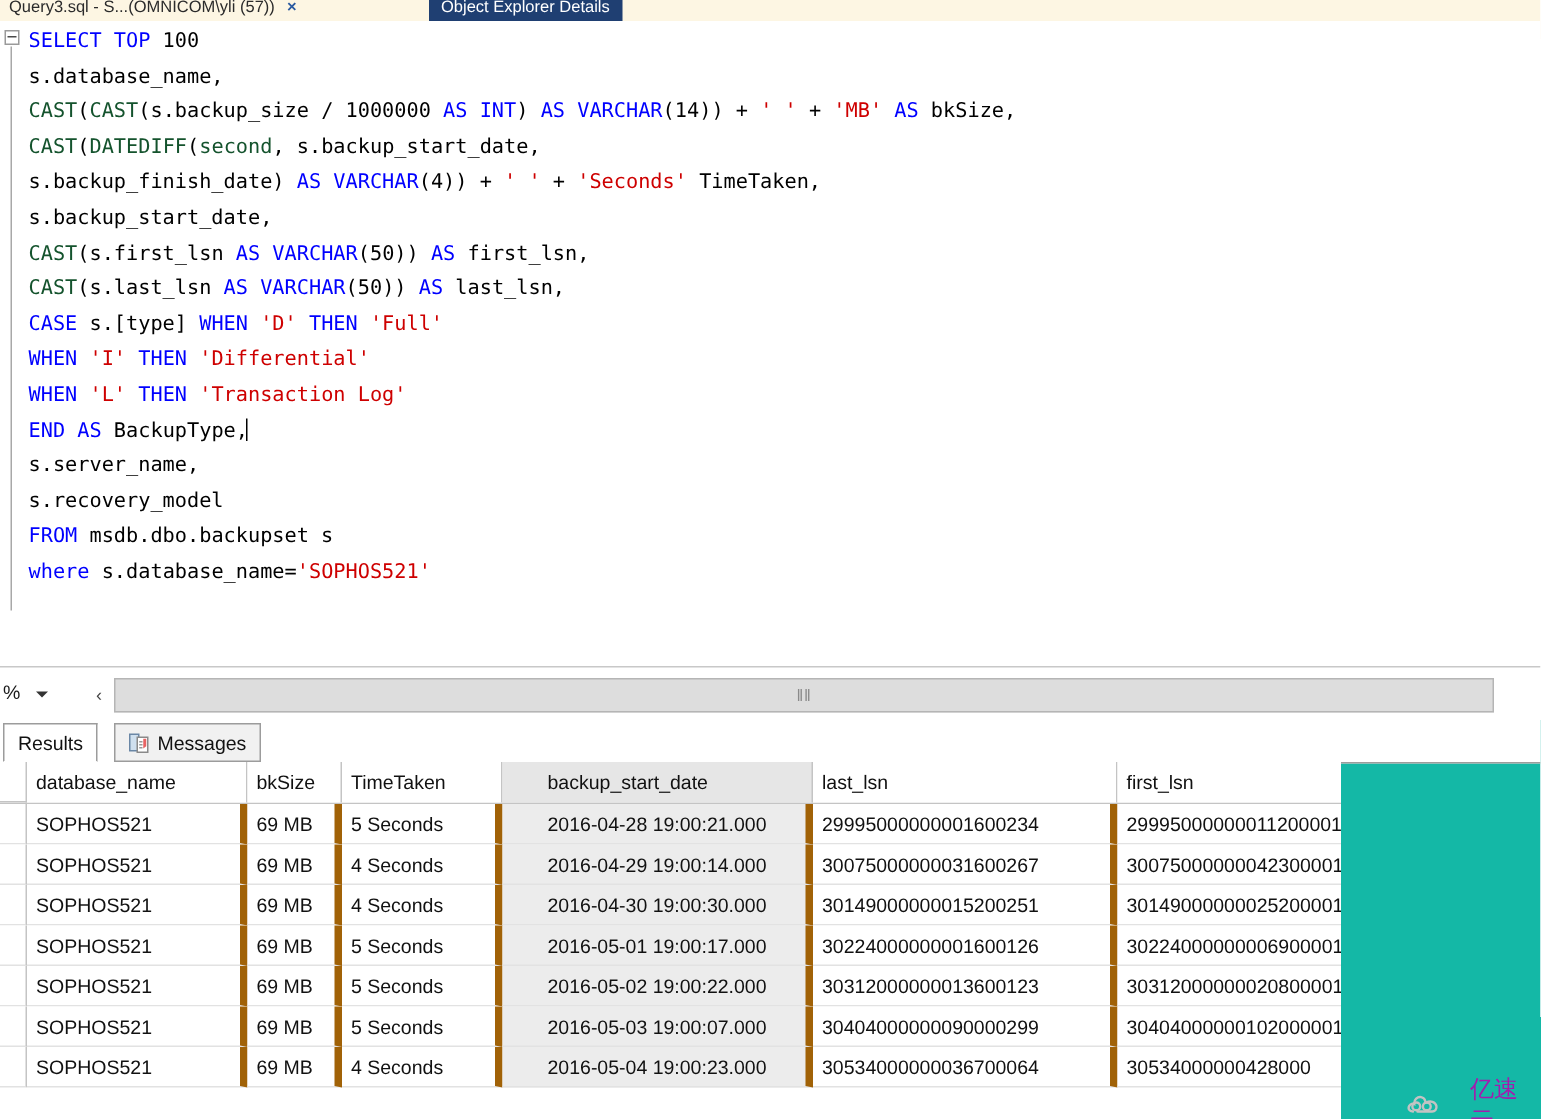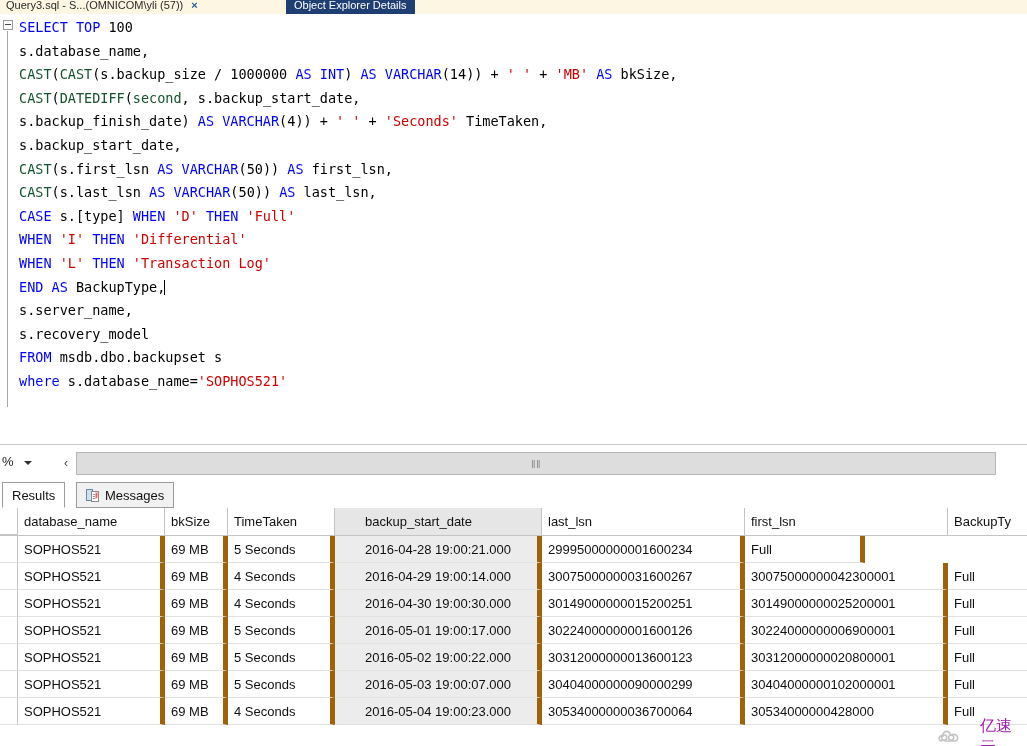--- a/index.html
+++ b/index.html
@@ -224,21 +224,21 @@
   .msg-icon {
     position: relative;
     width: 14px; height: 15px;
     display: inline-block;
   }
 
   
   .grid {
     position: absolute;
     left: 0; top: 28px;
-    width: 1027px;
+    width: 894px;
     height: 238px;
     overflow: hidden;
     background: #ffffff;
     text-align: right;
   }
   .grow {
     display: flex;
     height: 27px;
     box-sizing: border-box;
   }
@@ -366,20 +366,21 @@
           <div class="gcell c-fl">first_lsn</div>
           <div class="gcell c-bt">BackupTy</div>
         </div>
         <div class="grow body">
           <div class="gutter-cell"></div>
           <div class="gcell c-db">SOPHOS521</div>
           <div class="gcell c-sz">69 MB</div>
           <div class="gcell c-tt">5 Seconds</div>
           <div class="gcell c-bsd sel">2016-04-28 19:00:21.000</div>
           <div class="gcell c-fl">29995000000001600234</div>
+          <div class="gcell c-ll">29995000000011200001</div>
           <div class="gcell c-bt">Full</div>
         </div>
         <div class="grow body">
           <div class="gutter-cell"></div>
           <div class="gcell c-db">SOPHOS521</div>
           <div class="gcell c-sz">69 MB</div>
           <div class="gcell c-tt">4 Seconds</div>
           <div class="gcell c-bsd sel">2016-04-29 19:00:14.000</div>
           <div class="gcell c-fl">30075000000031600267</div>
           <div class="gcell c-ll">30075000000042300001</div>

